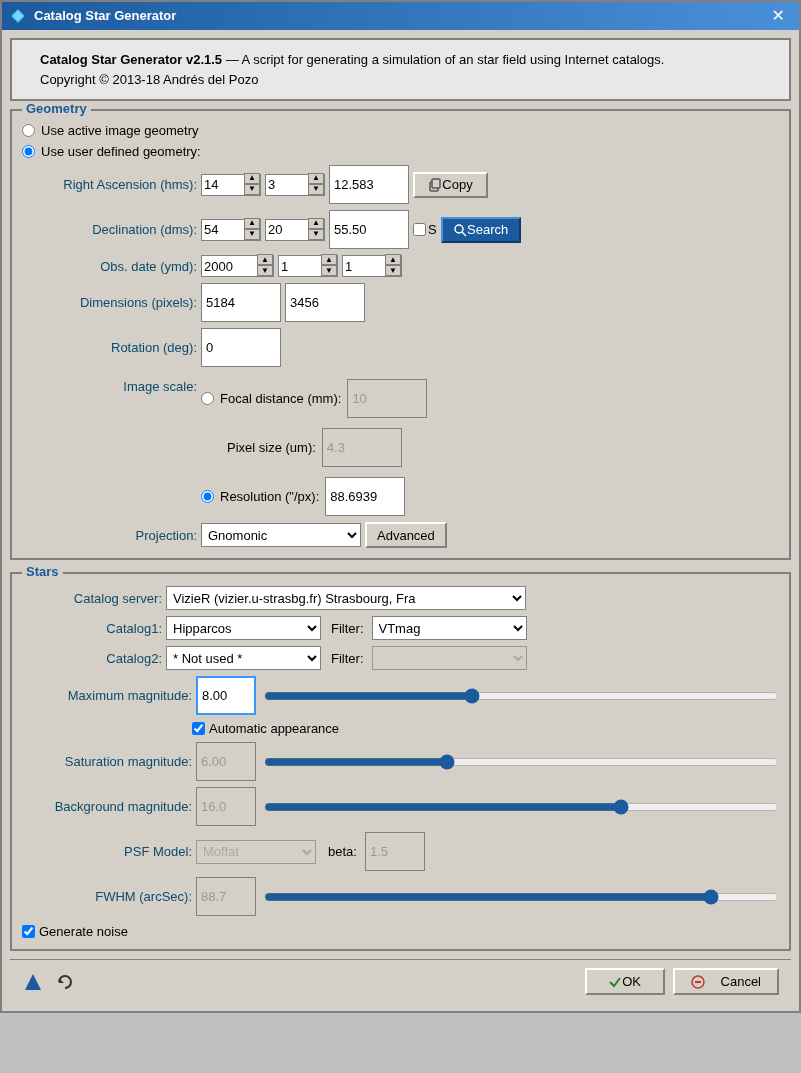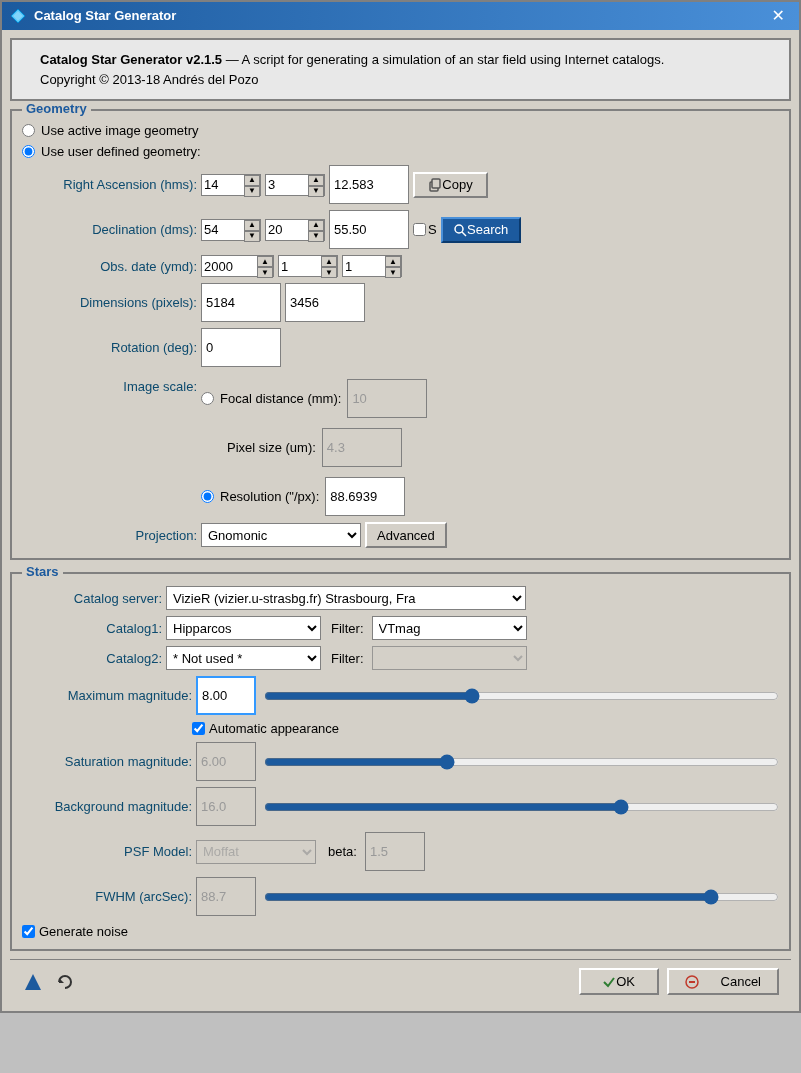--- a/index.html
+++ b/index.html
@@ -88,21 +88,21 @@
     .radio-row {
       display: flex;
       align-items: center;
       gap: 6px;
       margin-top: 6px;
     }
     input[type="radio"] { cursor: pointer; }
     input[type="checkbox"] { cursor: pointer; }
     .spin-input {
       display: flex;
-      align-items: flex-start;
+      align-items: flex-end;
       border: 1px solid #808080;
       background: white;
       height: 22px;
     }
     .spin-input input {
       border: none;
       outline: none;
       width: 50px;
       height: 20px;
       padding: 0 2px;
@@ -230,21 +230,21 @@
     }
     .btn-cancel {
       background: #d4d0c8;
       border: 2px solid;
       border-color: #ffffff #808080 #808080 #ffffff;
       padding: 4px 16px;
       cursor: pointer;
       font-size: 13px;
       display: flex;
       align-items: center;
-      gap: 22px;
+      gap: 16px;
       min-width: 90px;
       justify-content: center;
     }
     .nav-icon {
       width: 22px;
       height: 22px;
       display: flex;
       align-items: center;
       justify-content: center;
       cursor: pointer;

